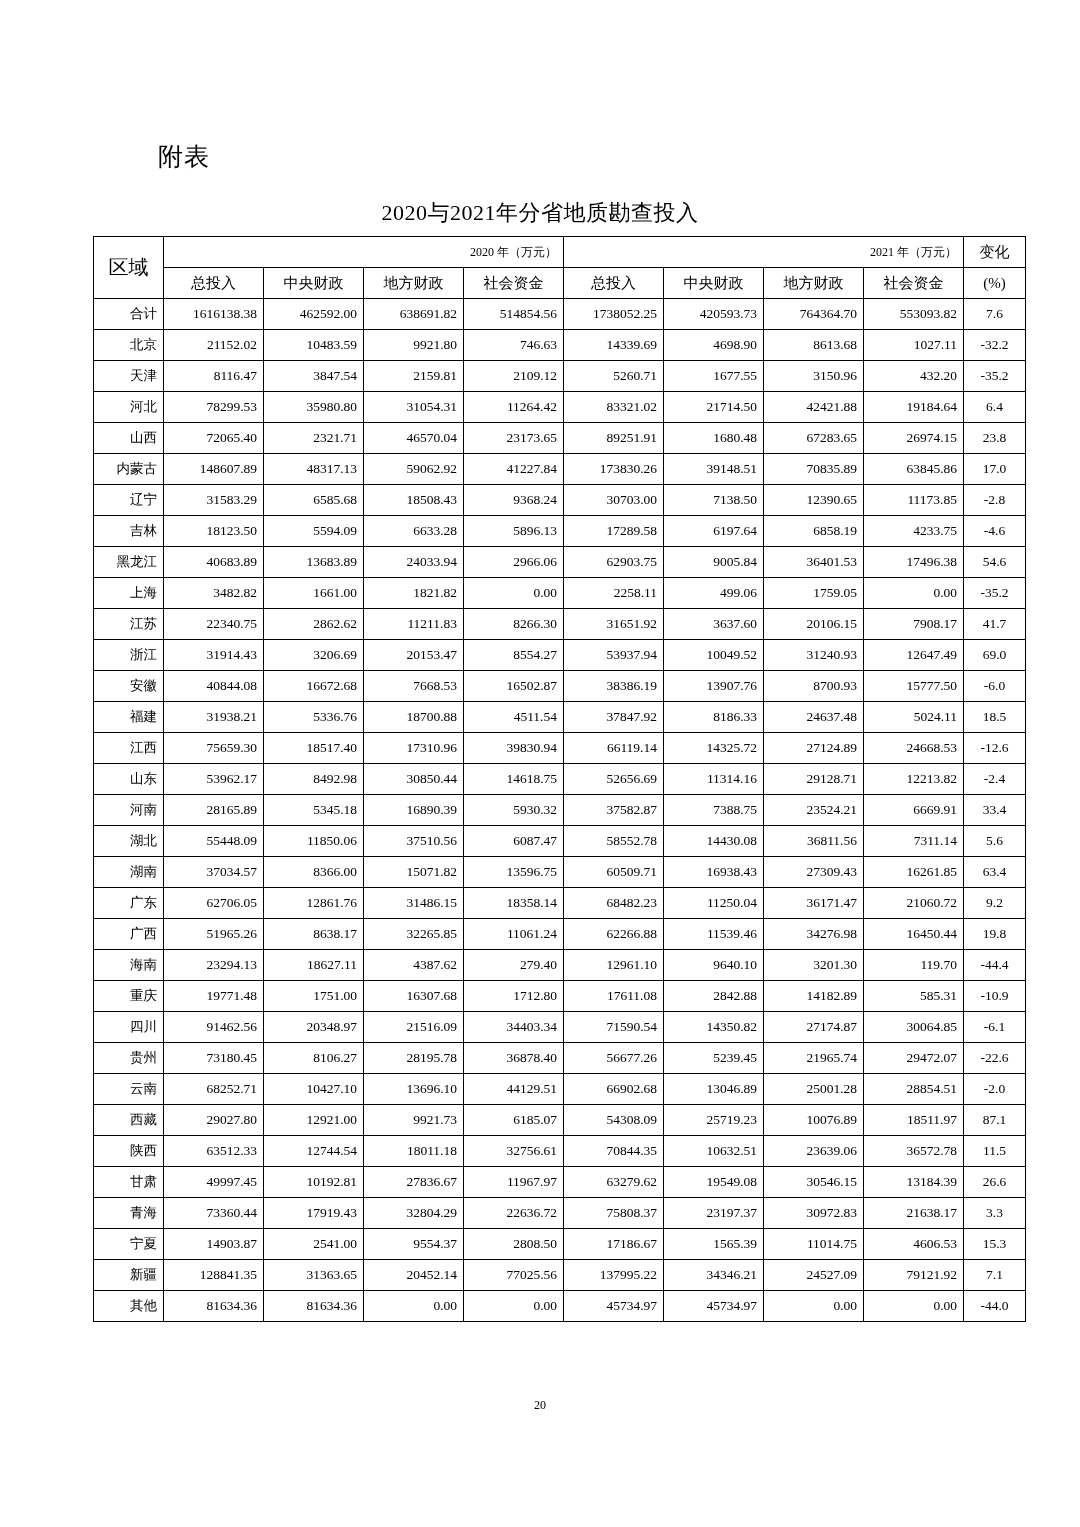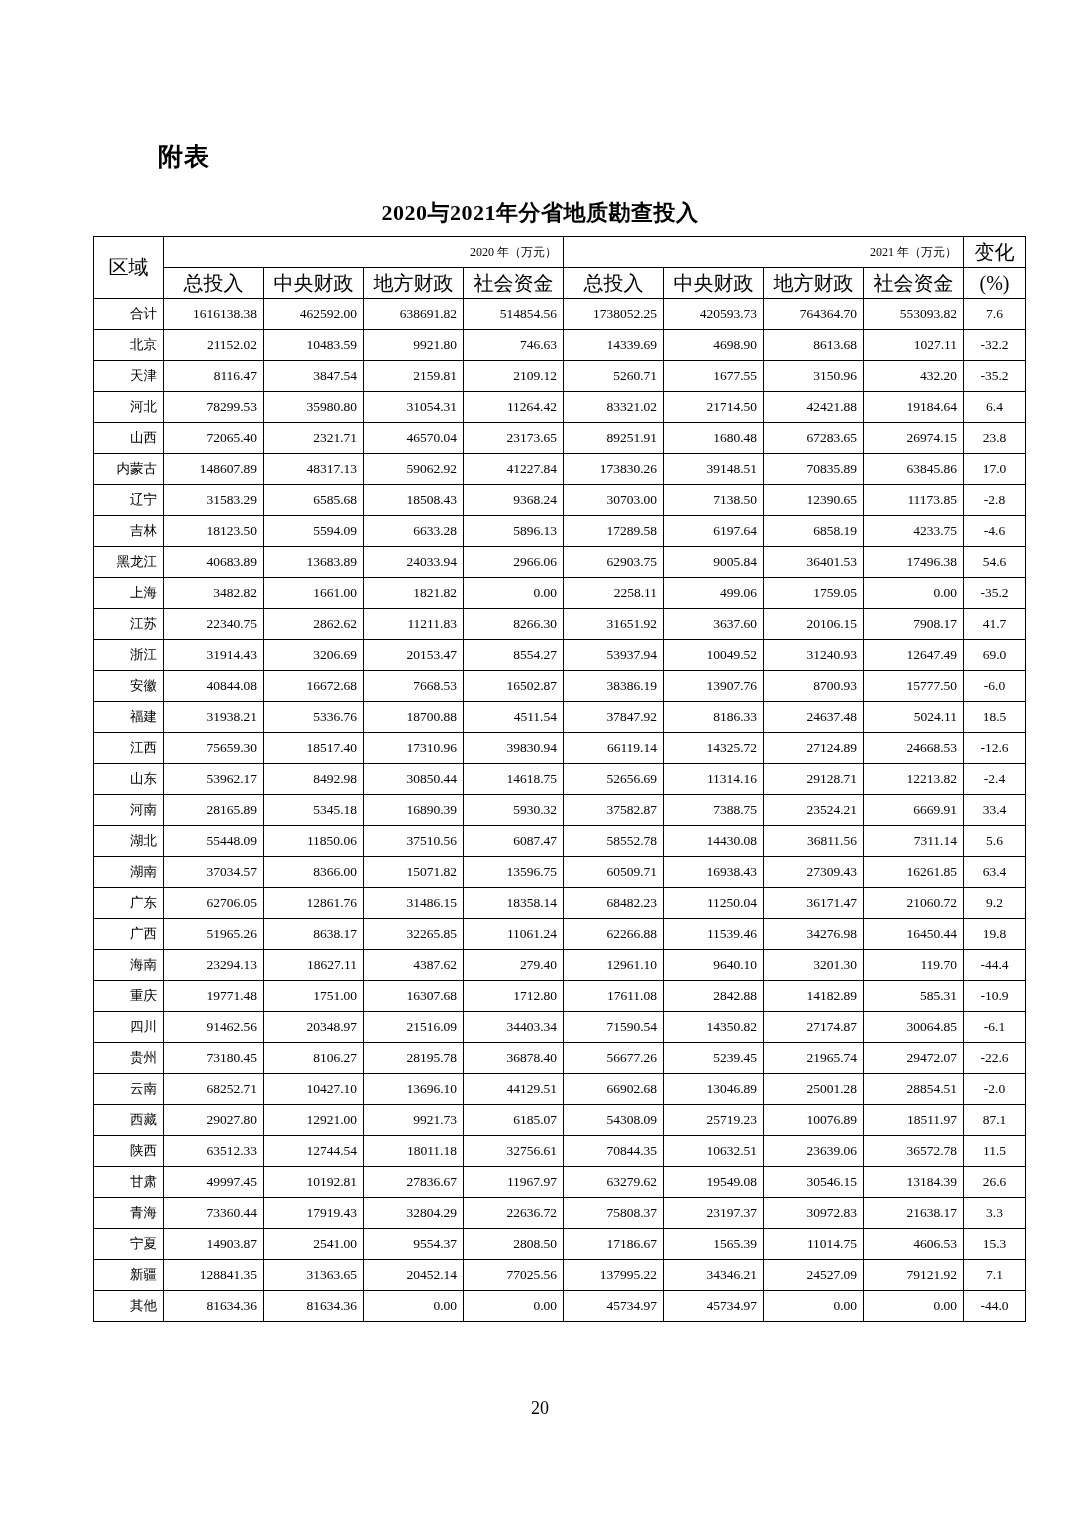--- a/index.html
+++ b/index.html
@@ -18,31 +18,31 @@
     width: 1080px;
     height: 1527px;
     position: relative;
     box-sizing: border-box;
   }
   .appendix-label {
     position: absolute;
     left: 158px;
     top: 140px;
     font-size: 25px;
-    font-weight: bold;
+    font-weight: normal;
     letter-spacing: 1px;
   }
   .doc-title {
     position: absolute;
     left: 0;
     right: 0;
     top: 198px;
     text-align: center;
     font-size: 22px;
-    font-weight: bold;
+    font-weight: normal;
     letter-spacing: 0.5px;
   }
   table.data-table {
     position: absolute;
     left: 93px;
     top: 236px;
     border-collapse: collapse;
     font-size: 13.5px;
     font-family: "Liberation Serif", "DejaVu Serif", serif;
   }
@@ -67,34 +67,34 @@
     text-align: center;
     padding-right: 10px;
   }
   .group-head {
     text-align: right;
     font-size: 12px;
     margin-top: 24px;
   }
   .sub-head {
     text-align: center;
-    font-size: 20px;
+    font-size: 15px;
   }
   .vert-head {
     text-align: center;
     font-size: 20px;
     vertical-align: middle;
   }
   .page-number {
     position: absolute;
     left: 0;
     right: 0;
     top: 1398px;
     text-align: center;
-    font-size: 18px;
+    font-size: 12px;
   }
 </style>
 </head>
 <body>
 
 <div class="page">
 
   <div class="appendix-label">附表</div>
 
   <div class="doc-title">2020与2021年分省地质勘查投入</div>

